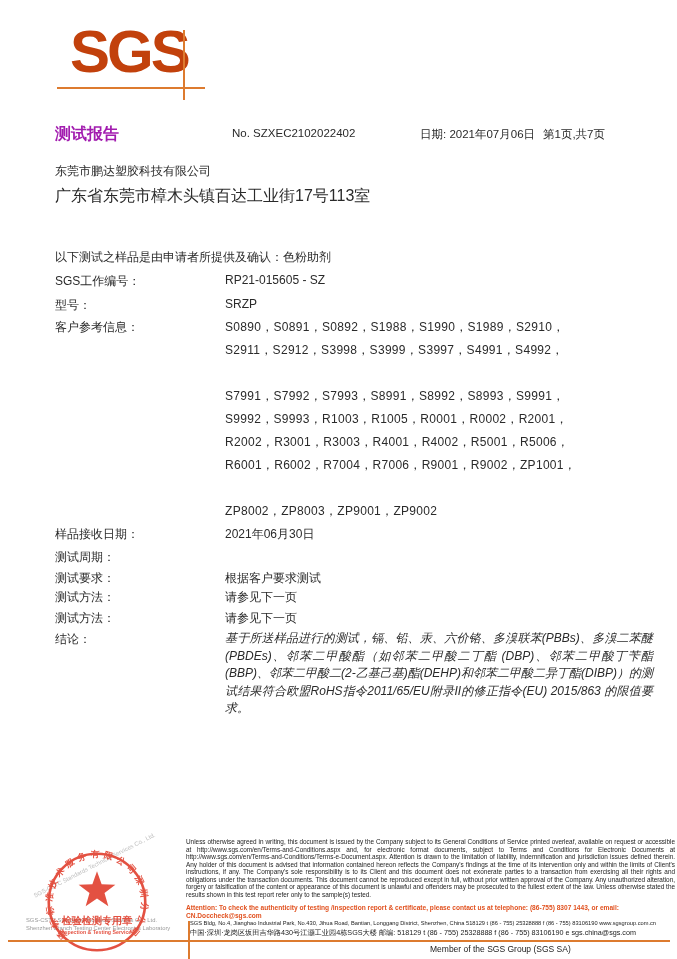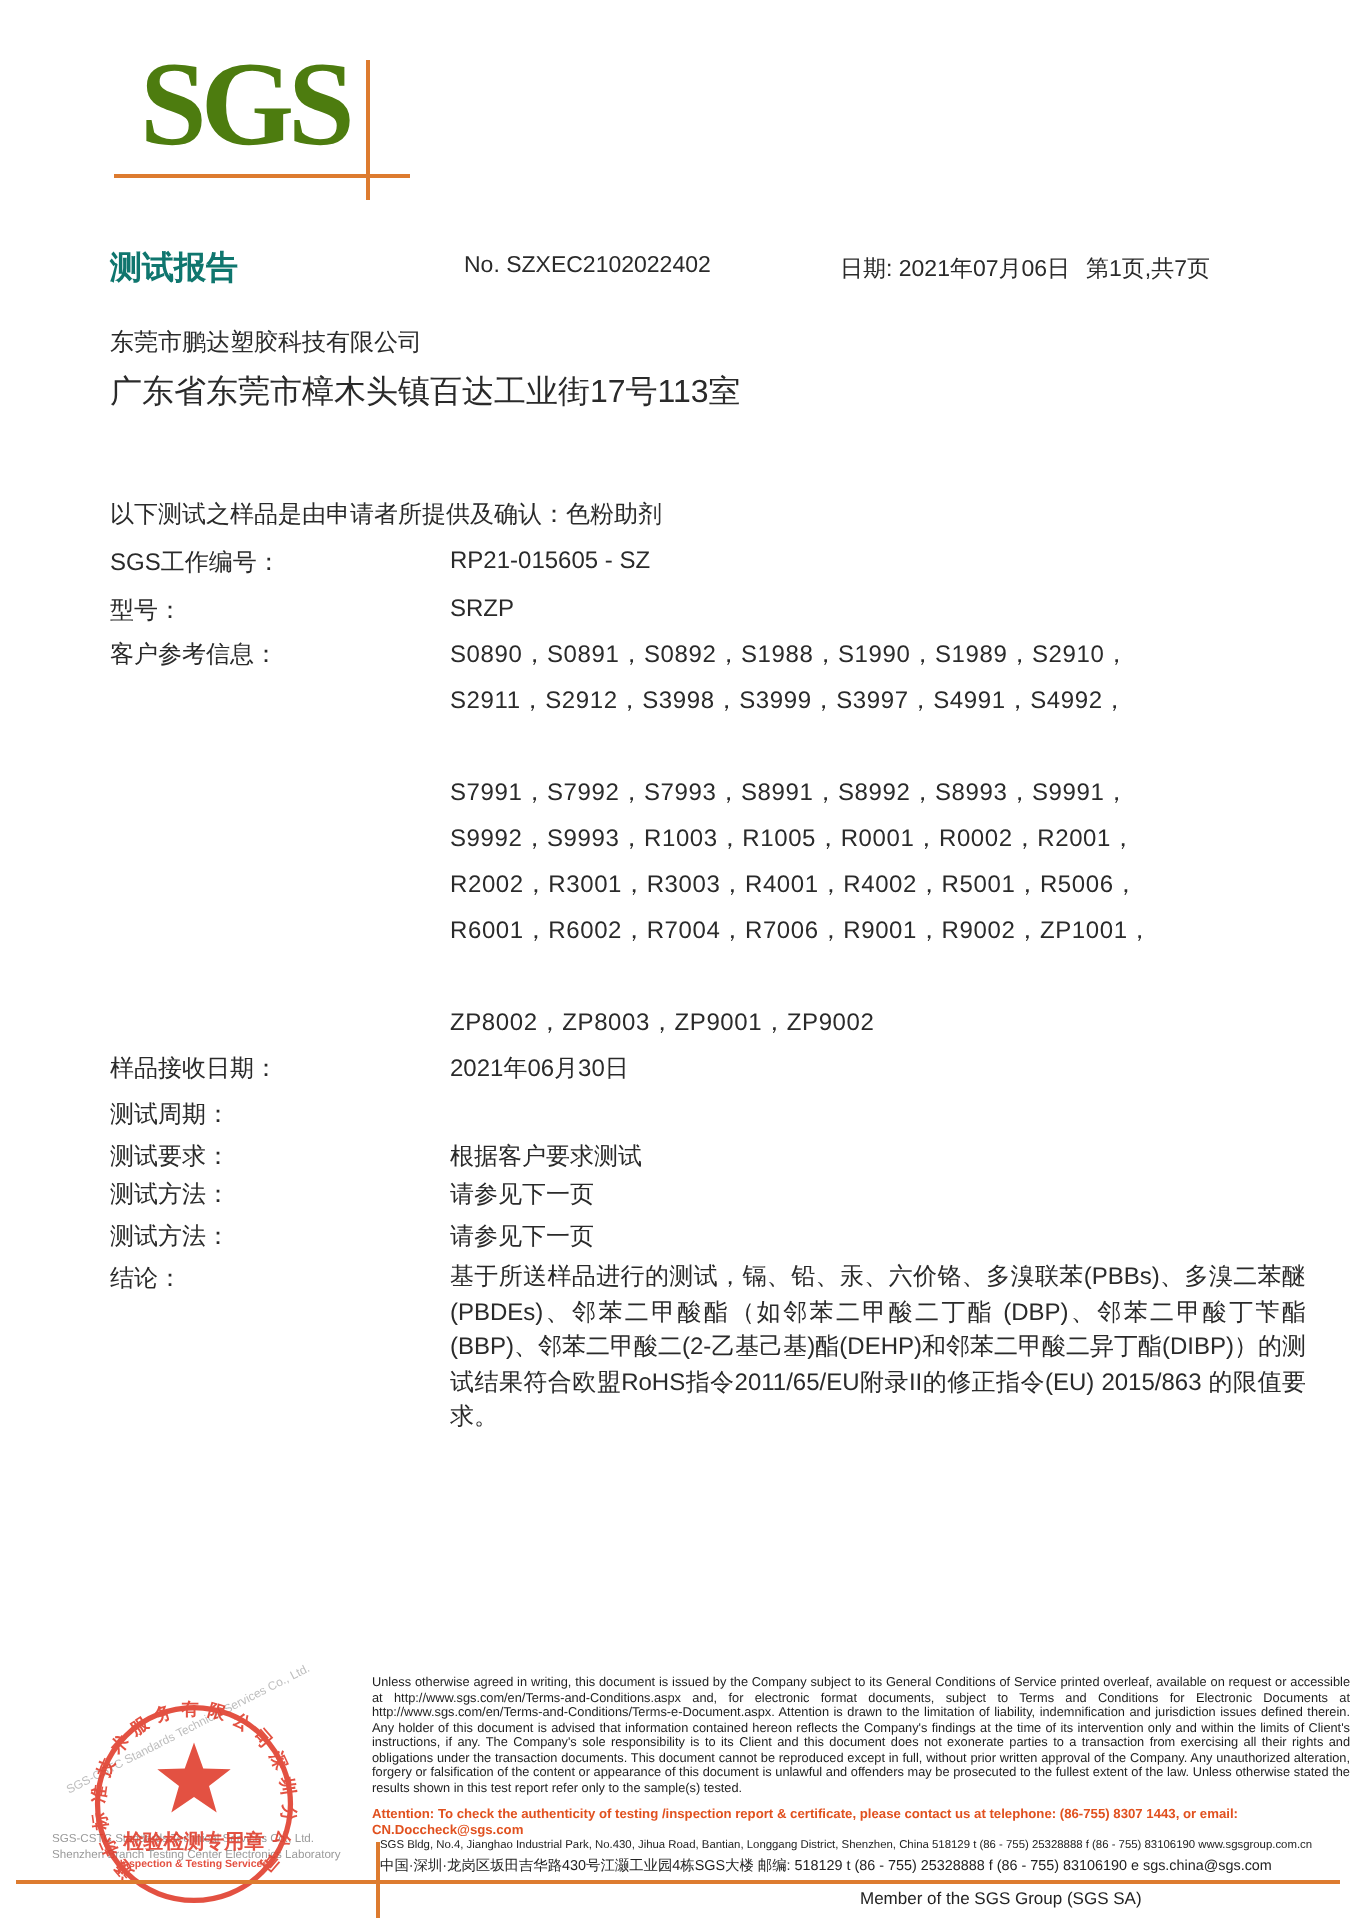--- a/index.html
+++ b/index.html
@@ -3,41 +3,41 @@
 <meta charset="utf-8">
 <style>
   html,body{margin:0;padding:0;background:#ffffff;}
   .page{
     position:relative;width:677px;height:959px;background:#ffffff;overflow:hidden;
     font-family:"Liberation Sans","DejaVu Sans",sans-serif;color:#2a2a2a;
   }
   
   .logo-text{
     position:absolute;left:70px;top:22px;font-size:60px;font-weight:bold;
-    color:#4d7c0f;letter-spacing:-3px;line-height:1;
-    font-family:Liberation Serif, serif;
+    color:#c2410c;letter-spacing:-3px;line-height:1;
+    font-family:Liberation Sans, sans-serif;
   }
   .logo-hline{position:absolute;left:57px;top:87px;width:148px;height:2px;background:#dd7b2f;}
   .logo-vline{position:absolute;left:183px;top:30px;width:2px;height:70px;background:#dd7b2f;}
   
-  .hdr-title{position:absolute;left:55px;top:124px;font-size:16px;font-weight:bold;color:#0f766e;}
+  .hdr-title{position:absolute;left:55px;top:124px;font-size:16px;font-weight:bold;color:#a21caf;}
   .hdr-no{position:absolute;left:232px;top:127px;font-size:11.5px;}
   .hdr-date{position:absolute;left:420px;top:127px;font-size:11.5px;}
   .hdr-page{position:absolute;left:543px;top:127px;font-size:11.5px;}
   
   .app-name{position:absolute;left:55px;top:163px;font-size:12px;}
   .app-addr{position:absolute;left:55px;top:186px;font-size:16px;}
   
   .intro{position:absolute;left:55px;top:249px;font-size:12px;}
   .flabel{position:absolute;left:55px;font-size:12px;}
   .fvalue{position:absolute;left:225px;font-size:12px;}
   .ref-line{position:absolute;left:225px;font-size:12px;letter-spacing:.3px;text-align:center;}
   .conclusion-val{
     position:absolute;left:225px;top:630px;width:428px;
-    font-size:12px;line-height:17.5px;text-align:justify;
+    font-size:12px;line-height:17.5px;text-align:justify;font-style:italic;
   }
   
   .disclaimer{
     position:absolute;left:186px;top:838px;width:489px;
     font-size:6.4px;line-height:7.55px;text-align:justify;color:#1d1d1d;
   }
   .attention{
     position:absolute;left:186px;top:904px;width:489px;
     font-size:6.6px;line-height:7.6px;font-weight:bold;color:#e1511f;
   }

